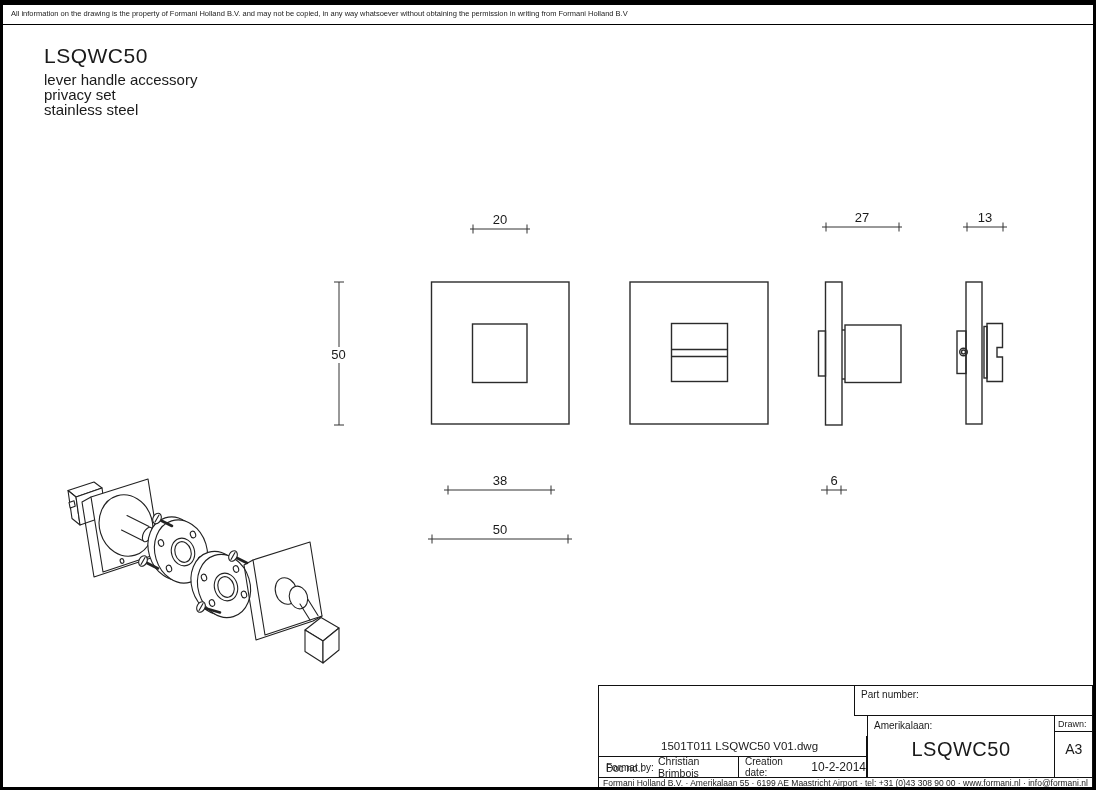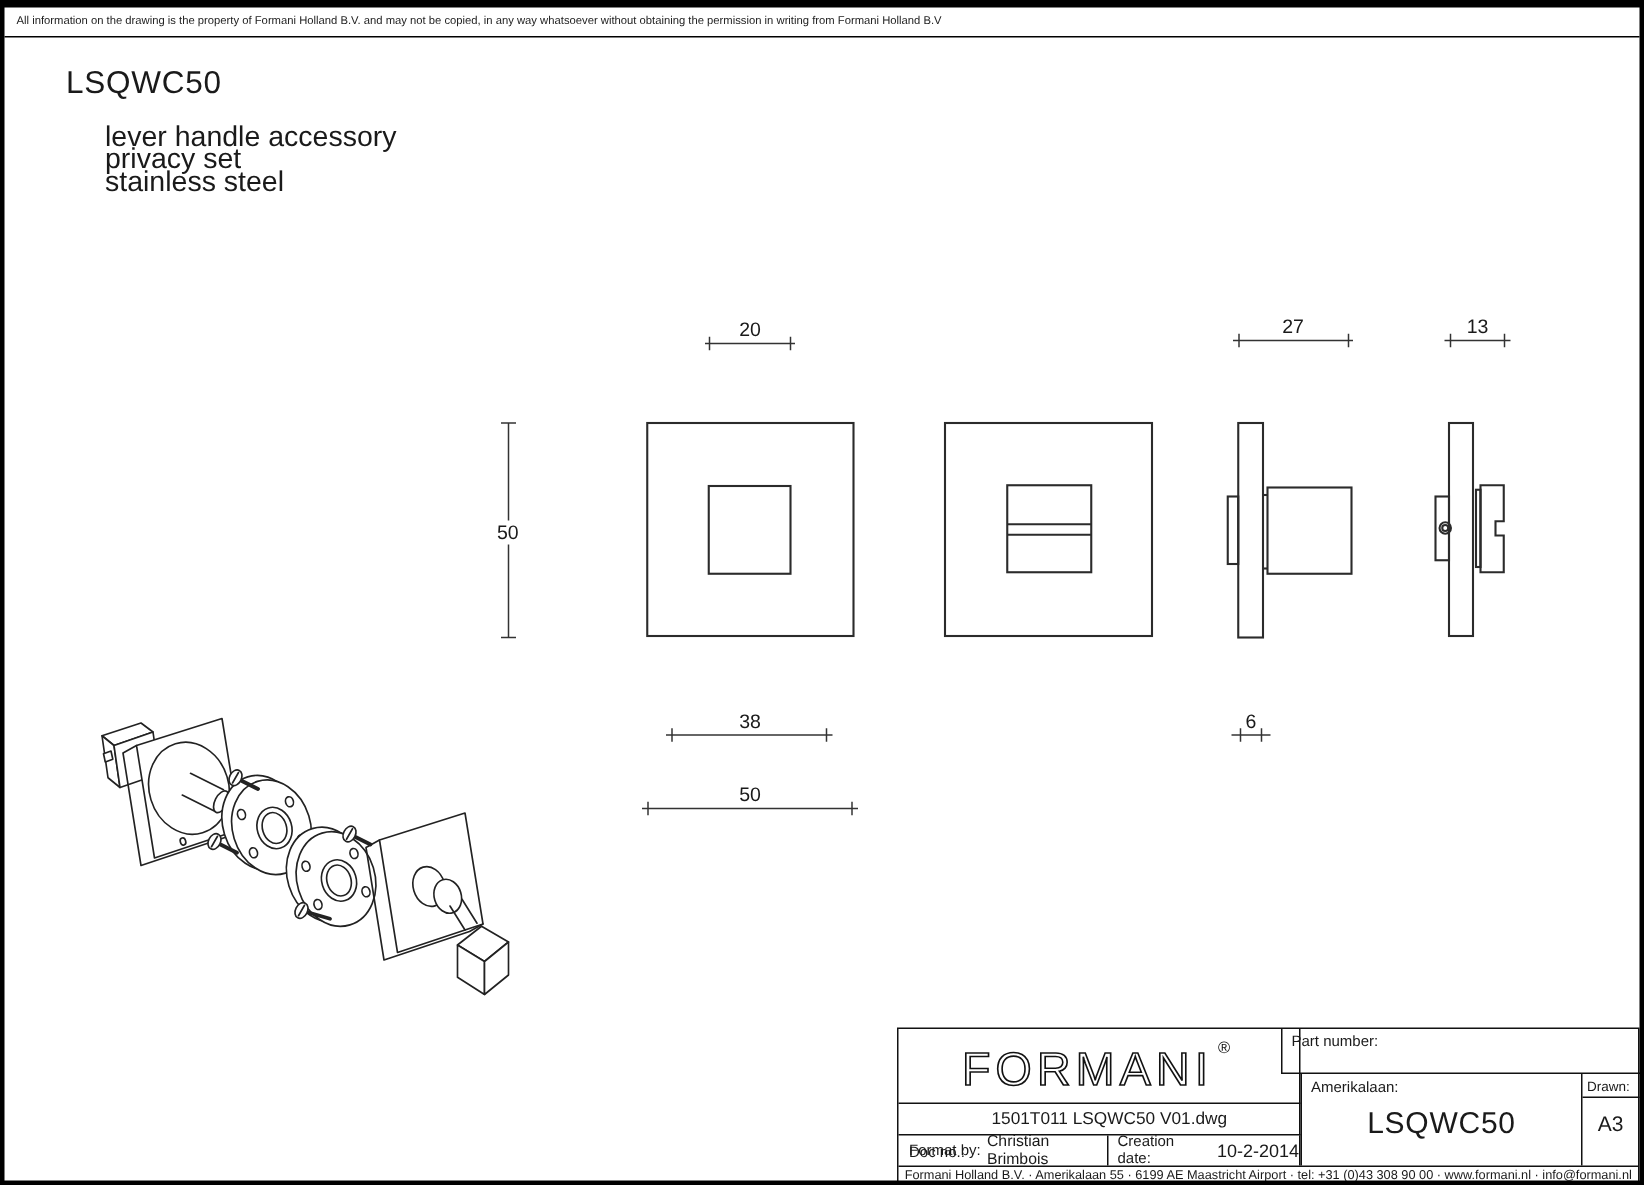--- a/index.html
+++ b/index.html
@@ -8,21 +8,21 @@
     font-family:"Liberation Sans", sans-serif;color:#1a1a1a;overflow:hidden;text-decoration:underline;
   }
   .frame{position:absolute;inset:0;border:3px solid #000;border-top-width:5px;pointer-events:none;}
   .disclaimer{
     position:absolute;left:3px;right:3px;top:5px;height:20px;
     border-bottom:1px solid #000;font-size:7.5px;color:#222;
     padding:4px 0 0 8px;box-sizing:border-box;white-space:nowrap;overflow:hidden;
   }
   .titleblk{position:absolute;left:44px;top:44px;}
   .titleblk h1{margin:0;font-size:21px;font-weight:400;letter-spacing:0.5px;}
-  .subtitle{position:absolute;left:44px;top:84px;font-size:19px;line-height:15px;margin-left:26px;}
+  .subtitle{position:absolute;left:44px;top:72px;font-size:15px;line-height:15px;}
   svg.drawing{position:absolute;left:0;top:0;}
   svg text.dim{stroke:none;fill:#1a1a1a;font-size:13px;text-anchor:middle;font-family:"Liberation Sans",sans-serif;}
 
   
   .tb{position:absolute;left:598px;top:685px;width:495px;height:105px;
       border:1.5px solid #111;box-sizing:border-box;background:#fff;font-size:10px;}
   .tb .cell{position:absolute;box-sizing:border-box;}
   .tb-logo{left:0;top:0;width:268px;height:50px;border-right:1.5px solid #111;border-bottom:1.5px solid #111;
            display:flex;align-items:center;justify-content:center;}
   .tb-doc{left:0;top:50px;width:268px;height:21px;border-right:1.5px solid #111;border-bottom:1.5px solid #111;
@@ -204,26 +204,20 @@
       <line x1="300" y1="604" x2="310" y2="620"></line>
       <line x1="308" y1="599.5" x2="318" y2="615.5"></line>
 
       <path d="M305,630 L321,617.5 L339,628 L323,641 Z"></path>
       <path d="M305,630 L323,641 L323,663 L305,651.5 Z"></path>
       <path d="M323,641 L339,628 L339,650 L323,663 Z"></path>
     </g>
   </svg>
 
   <div class="tb">
-    <div class="cell tb-logo">
-      <svg width="200" height="44" viewBox="0 0 200 44">
-        <text x="92" y="34" text-anchor="middle" font-size="31" letter-spacing="3.5" fill="none" stroke="#111" stroke-width="1.1" font-family="&quot;Liberation Sans&quot;, sans-serif">FORMANI</text>
-        <text x="183" y="13" text-anchor="middle" font-size="11" fill="#111" font-family="&quot;Liberation Sans&quot;, sans-serif">®</text>
-      </svg>
-    </div>
     <div class="cell tb-doc">
       <span class="lbl">Doc no.:</span>
       <span class="val">1501T011 LSQWC50 V01.dwg</span>
     </div>
     <div class="cell tb-drawn">
       <span class="lbl">Format by:</span>
       <span class="val">Christian Brimbois</span>
       <span class="lbl2">Creation date:</span>
       <span class="val2">10-2-2014</span>
     </div>

